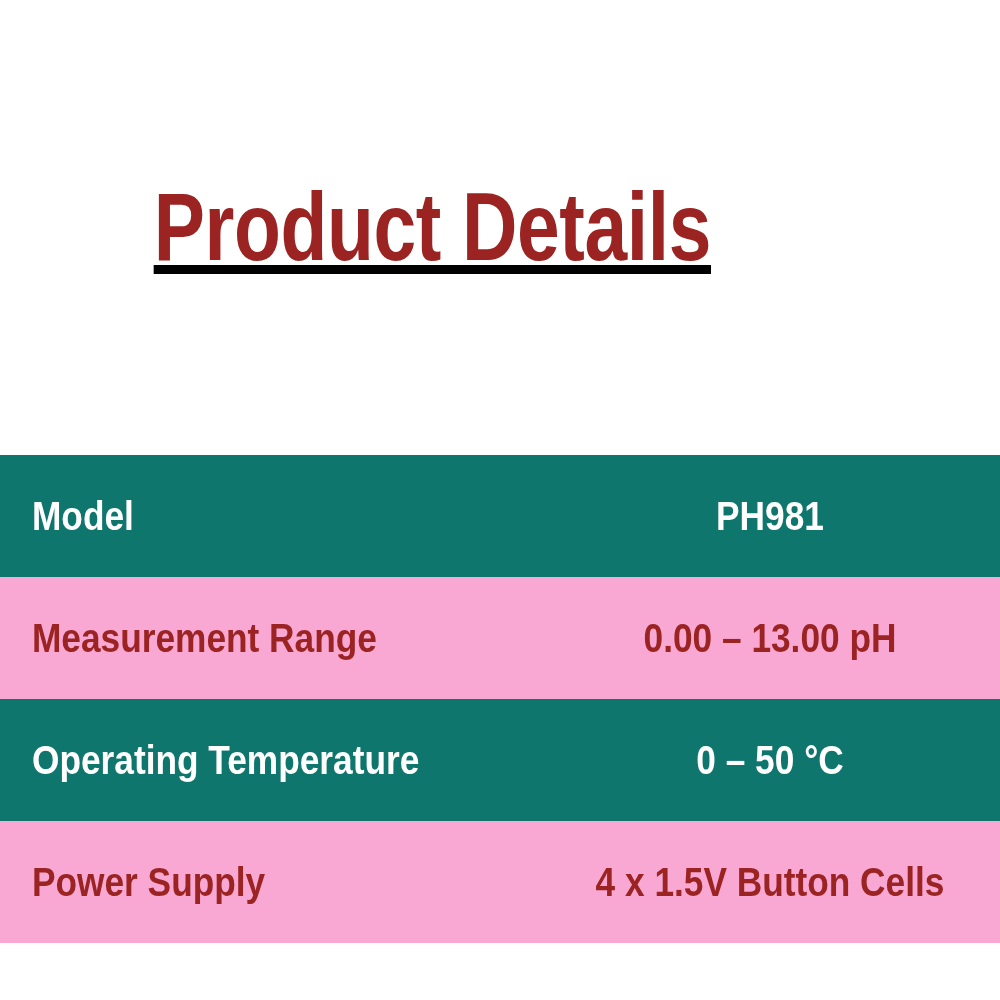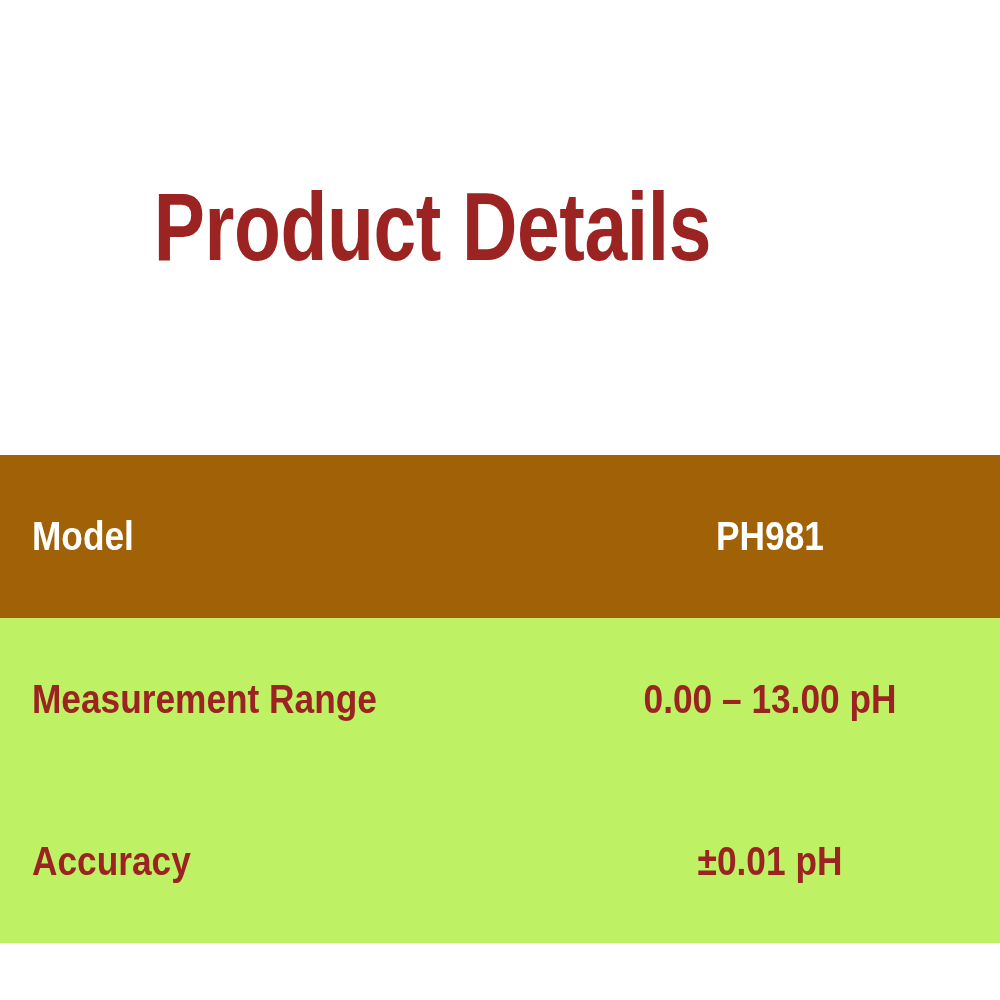--- a/index.html
+++ b/index.html
@@ -25,20 +25,21 @@
   
   .title-area {
     position: absolute;
     left: 0;
     top: 172px;
     width: 865px;
     height: 110px;
     display: flex;
     align-items: center;
     justify-content: center;
+    text-decoration: underline;
   }
 
   .page-title {
     font-family: "Liberation Sans Narrow", "Liberation Sans", sans-serif;
     font-weight: 700;
     font-size: 96px;
     line-height: 1;
     letter-spacing: -0.5px;
     color: #9B2423;
     transform: scaleX(0.80);
@@ -59,26 +60,26 @@
 
   .spec-row {
     position: relative;
     flex: 1 1 0;
     display: flex;
     align-items: center;
     overflow: hidden;
   }
 
   .spec-row.shaded {
-    background: #a16207;
+    background: #0f766e;
     padding-left: 28px;
   }
 
   .spec-row.plain {
-    background: #bef264;
+    background: #f9a8d4;
   }
 
   .cell-label,
   .cell-value {
     font-family: "Liberation Sans Narrow", "Liberation Sans", sans-serif;
     font-weight: 700;
     font-size: 41px;
     line-height: 1;
     white-space: nowrap;
     transform: scaleX(0.86);
@@ -122,23 +123,27 @@
       <span class="cell-label">Model</span>
       <span class="cell-value">PH981</span>
     </div>
 
     <div class="spec-row plain">
       <span class="cell-label">Measurement Range</span>
       <span class="cell-value">0.00 – 13.00 pH</span>
     </div>
 
 
-    <div class="spec-row plain">
-      <span class="cell-label">Accuracy</span>
-      <span class="cell-value">±0.01 pH</span>
+
+    <div class="spec-row shaded">
+      <span class="cell-label">Operating Temperature</span>
+      <span class="cell-value">0 – 50 °C</span>
     </div>
 
-
+    <div class="spec-row plain">
+      <span class="cell-label">Power Supply</span>
+      <span class="cell-value">4 x 1.5V Button Cells</span>
+    </div>
 
 
   </div>
 
 </div>
 
 </body></html>

